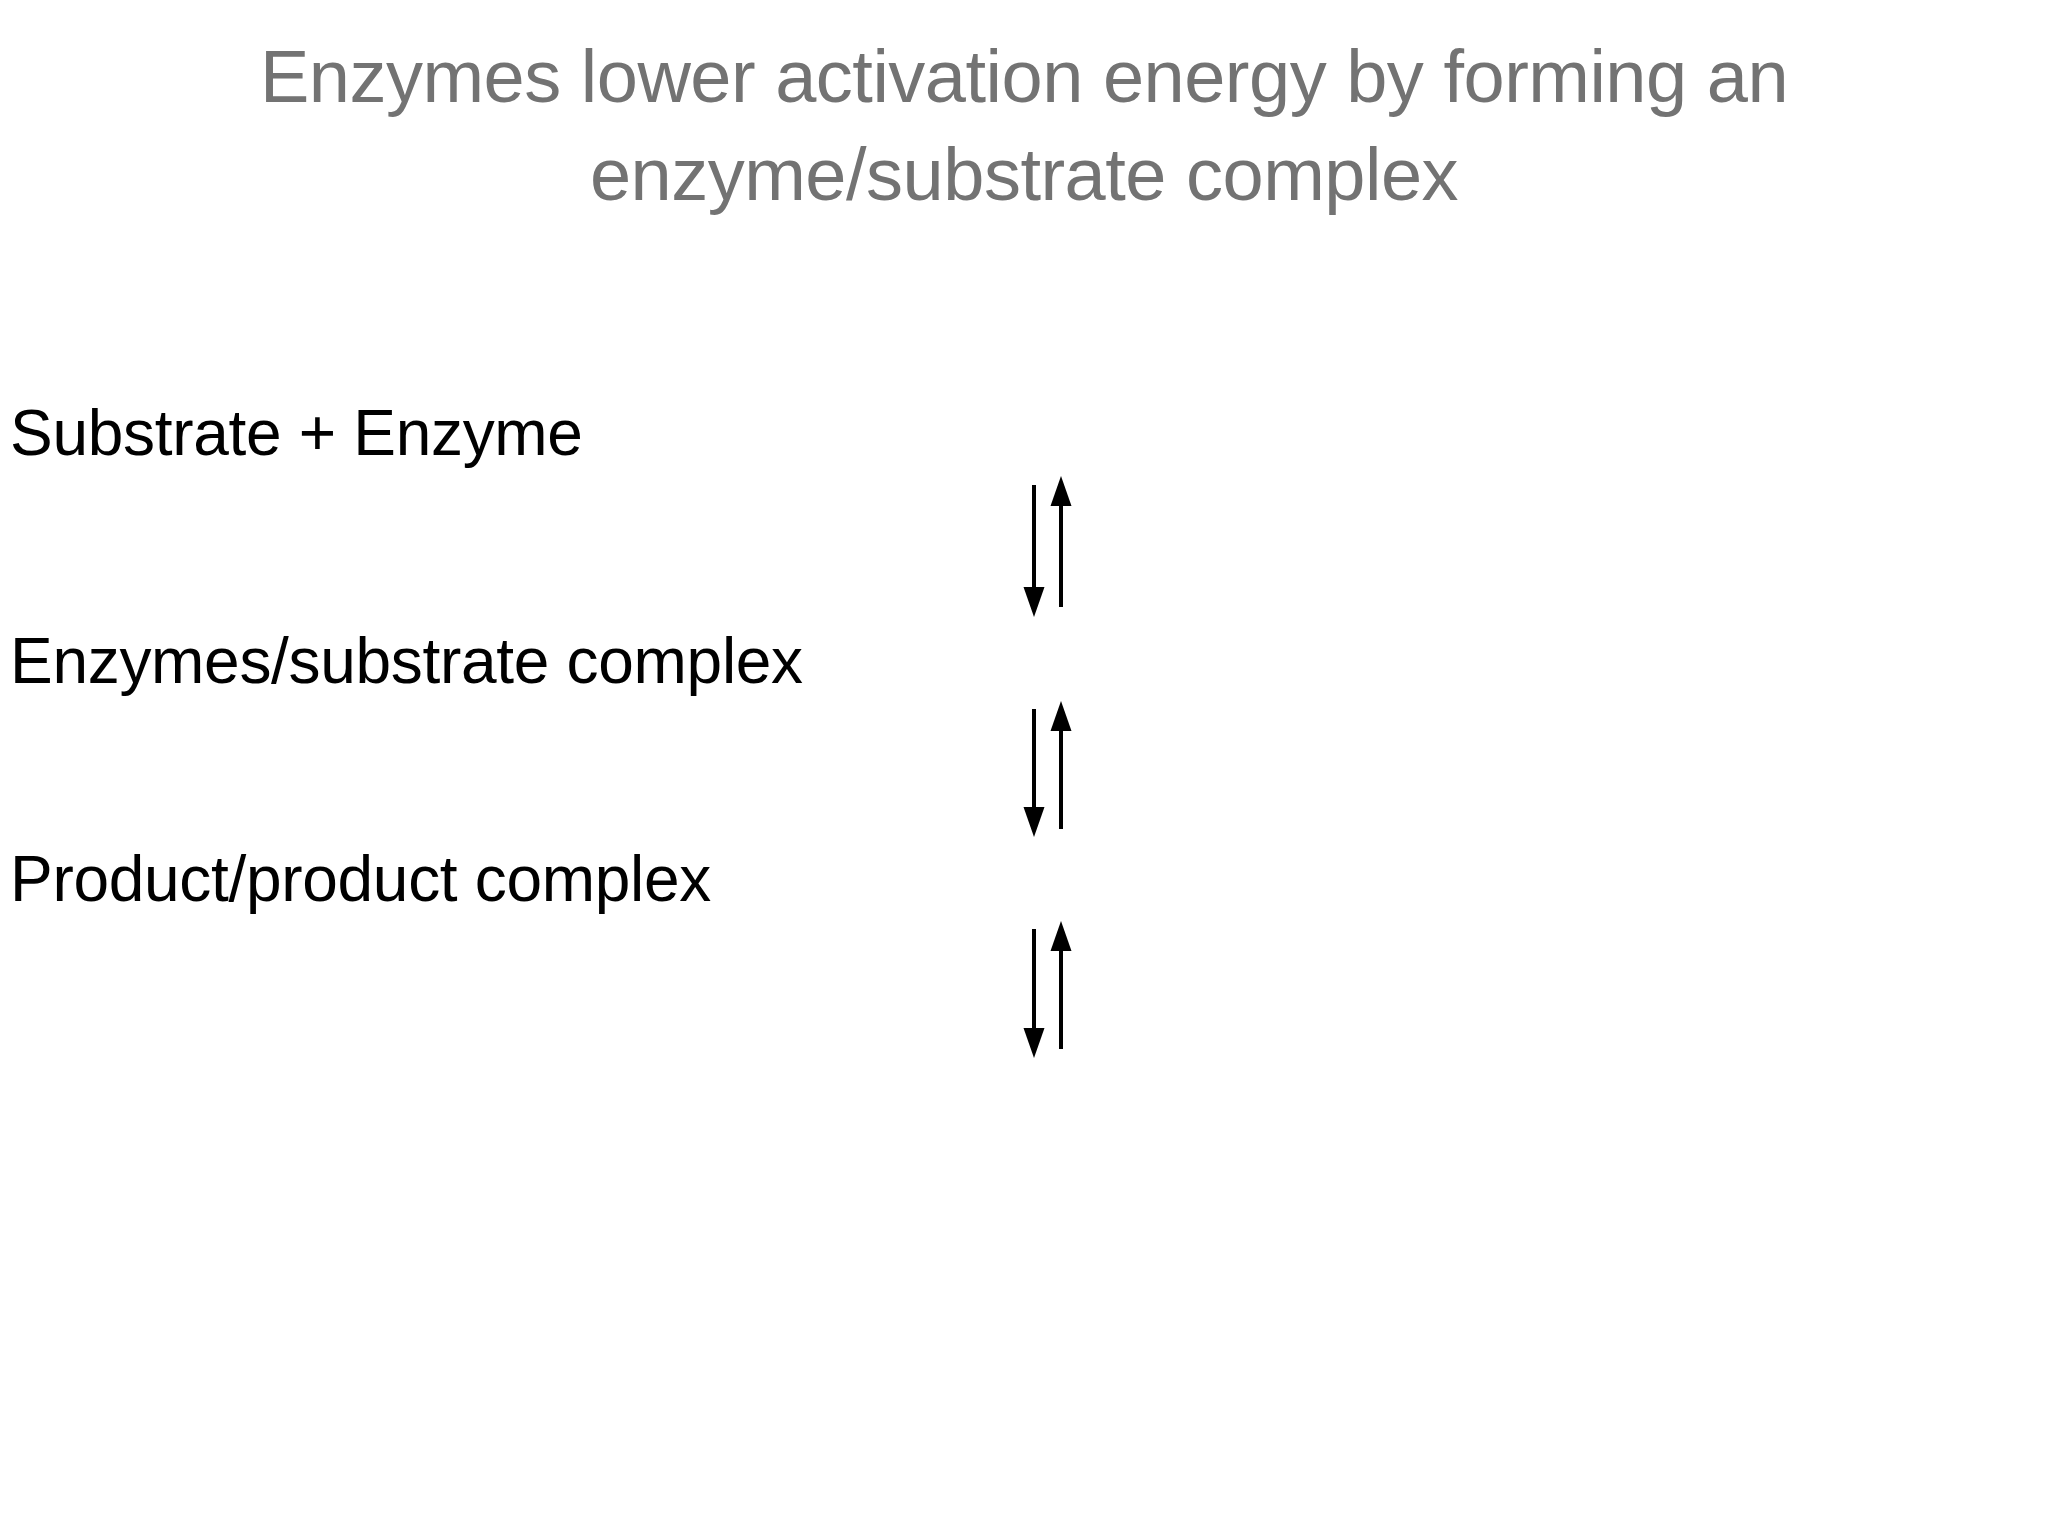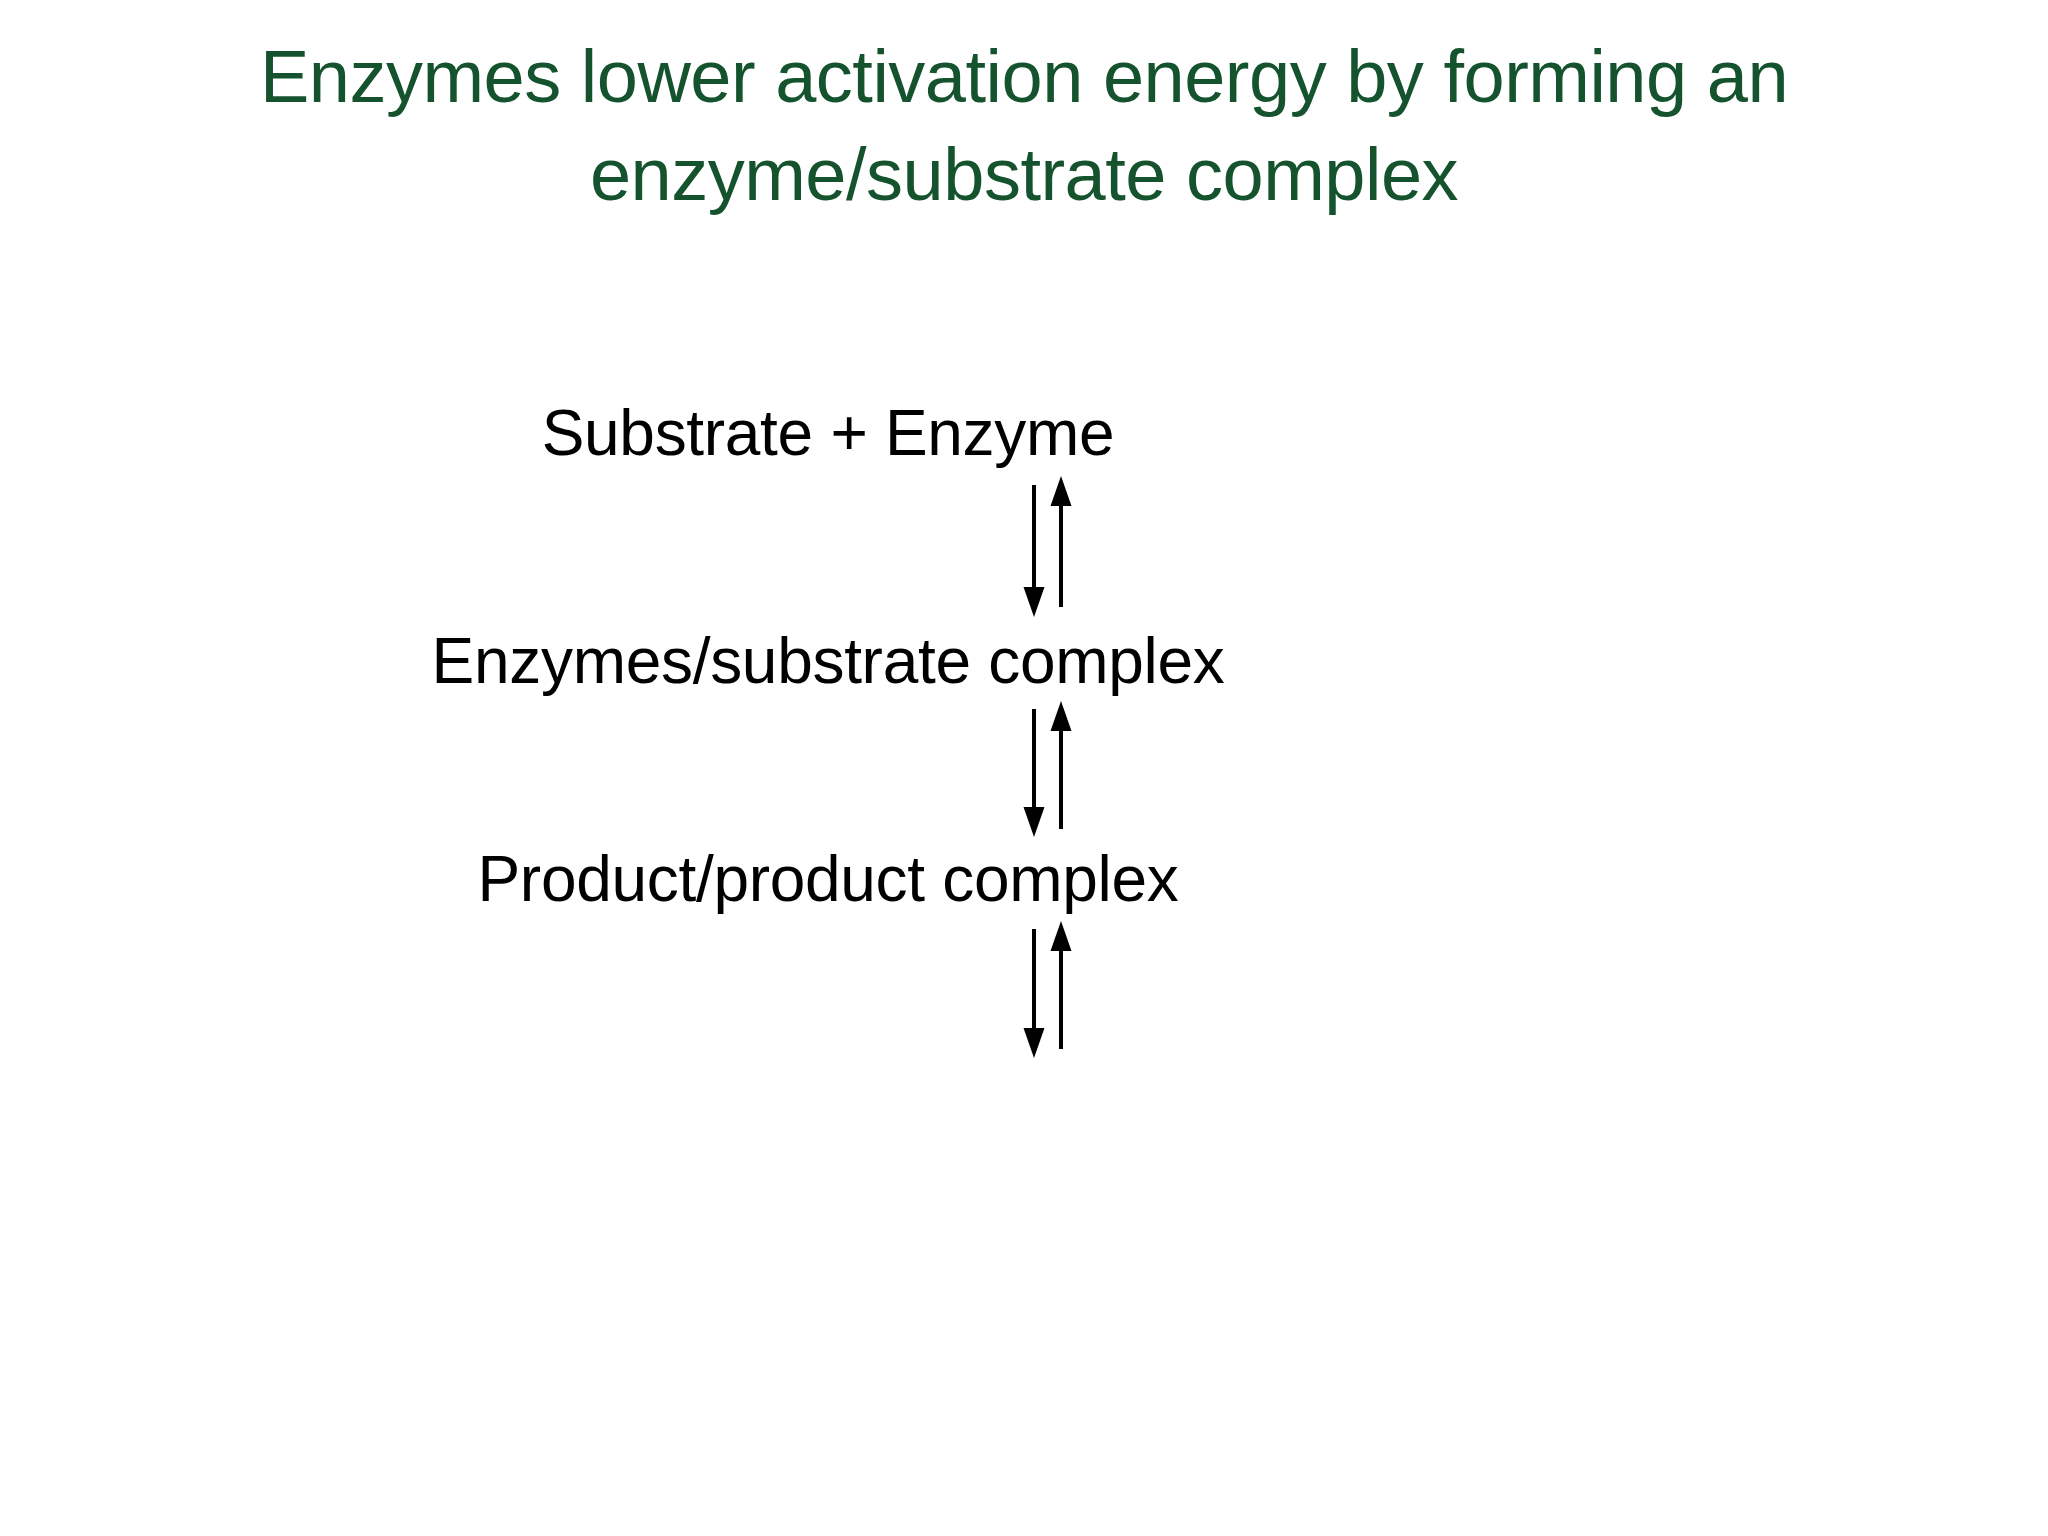--- a/index.html
+++ b/index.html
@@ -26,36 +26,37 @@
   .slide-title {
     position: absolute;
     left: 0;
     top: 28px;
     width: 2048px;
     text-align: center;
     font-size: 74px;
     line-height: 1.33;
     font-weight: 400;
     letter-spacing: -0.5px;
-    color: #14532d;
+    color: #737373;
     white-space: pre-line;
   }
 
   
   .chain {
     position: absolute;
     left: 0;
     top: 395px;
     width: 2048px;
   }
 
   .chain-step {
     position: relative;
     width: 1656px;
-    text-align: center;
+    text-align: left;
+    padding-left: 10px;
   }
 
   .step-label {
     display: inline-block;
     font-size: 64px;
     line-height: 76px;
     font-weight: 400;
     letter-spacing: -0.3px;
     color: #000000;
     white-space: nowrap;

